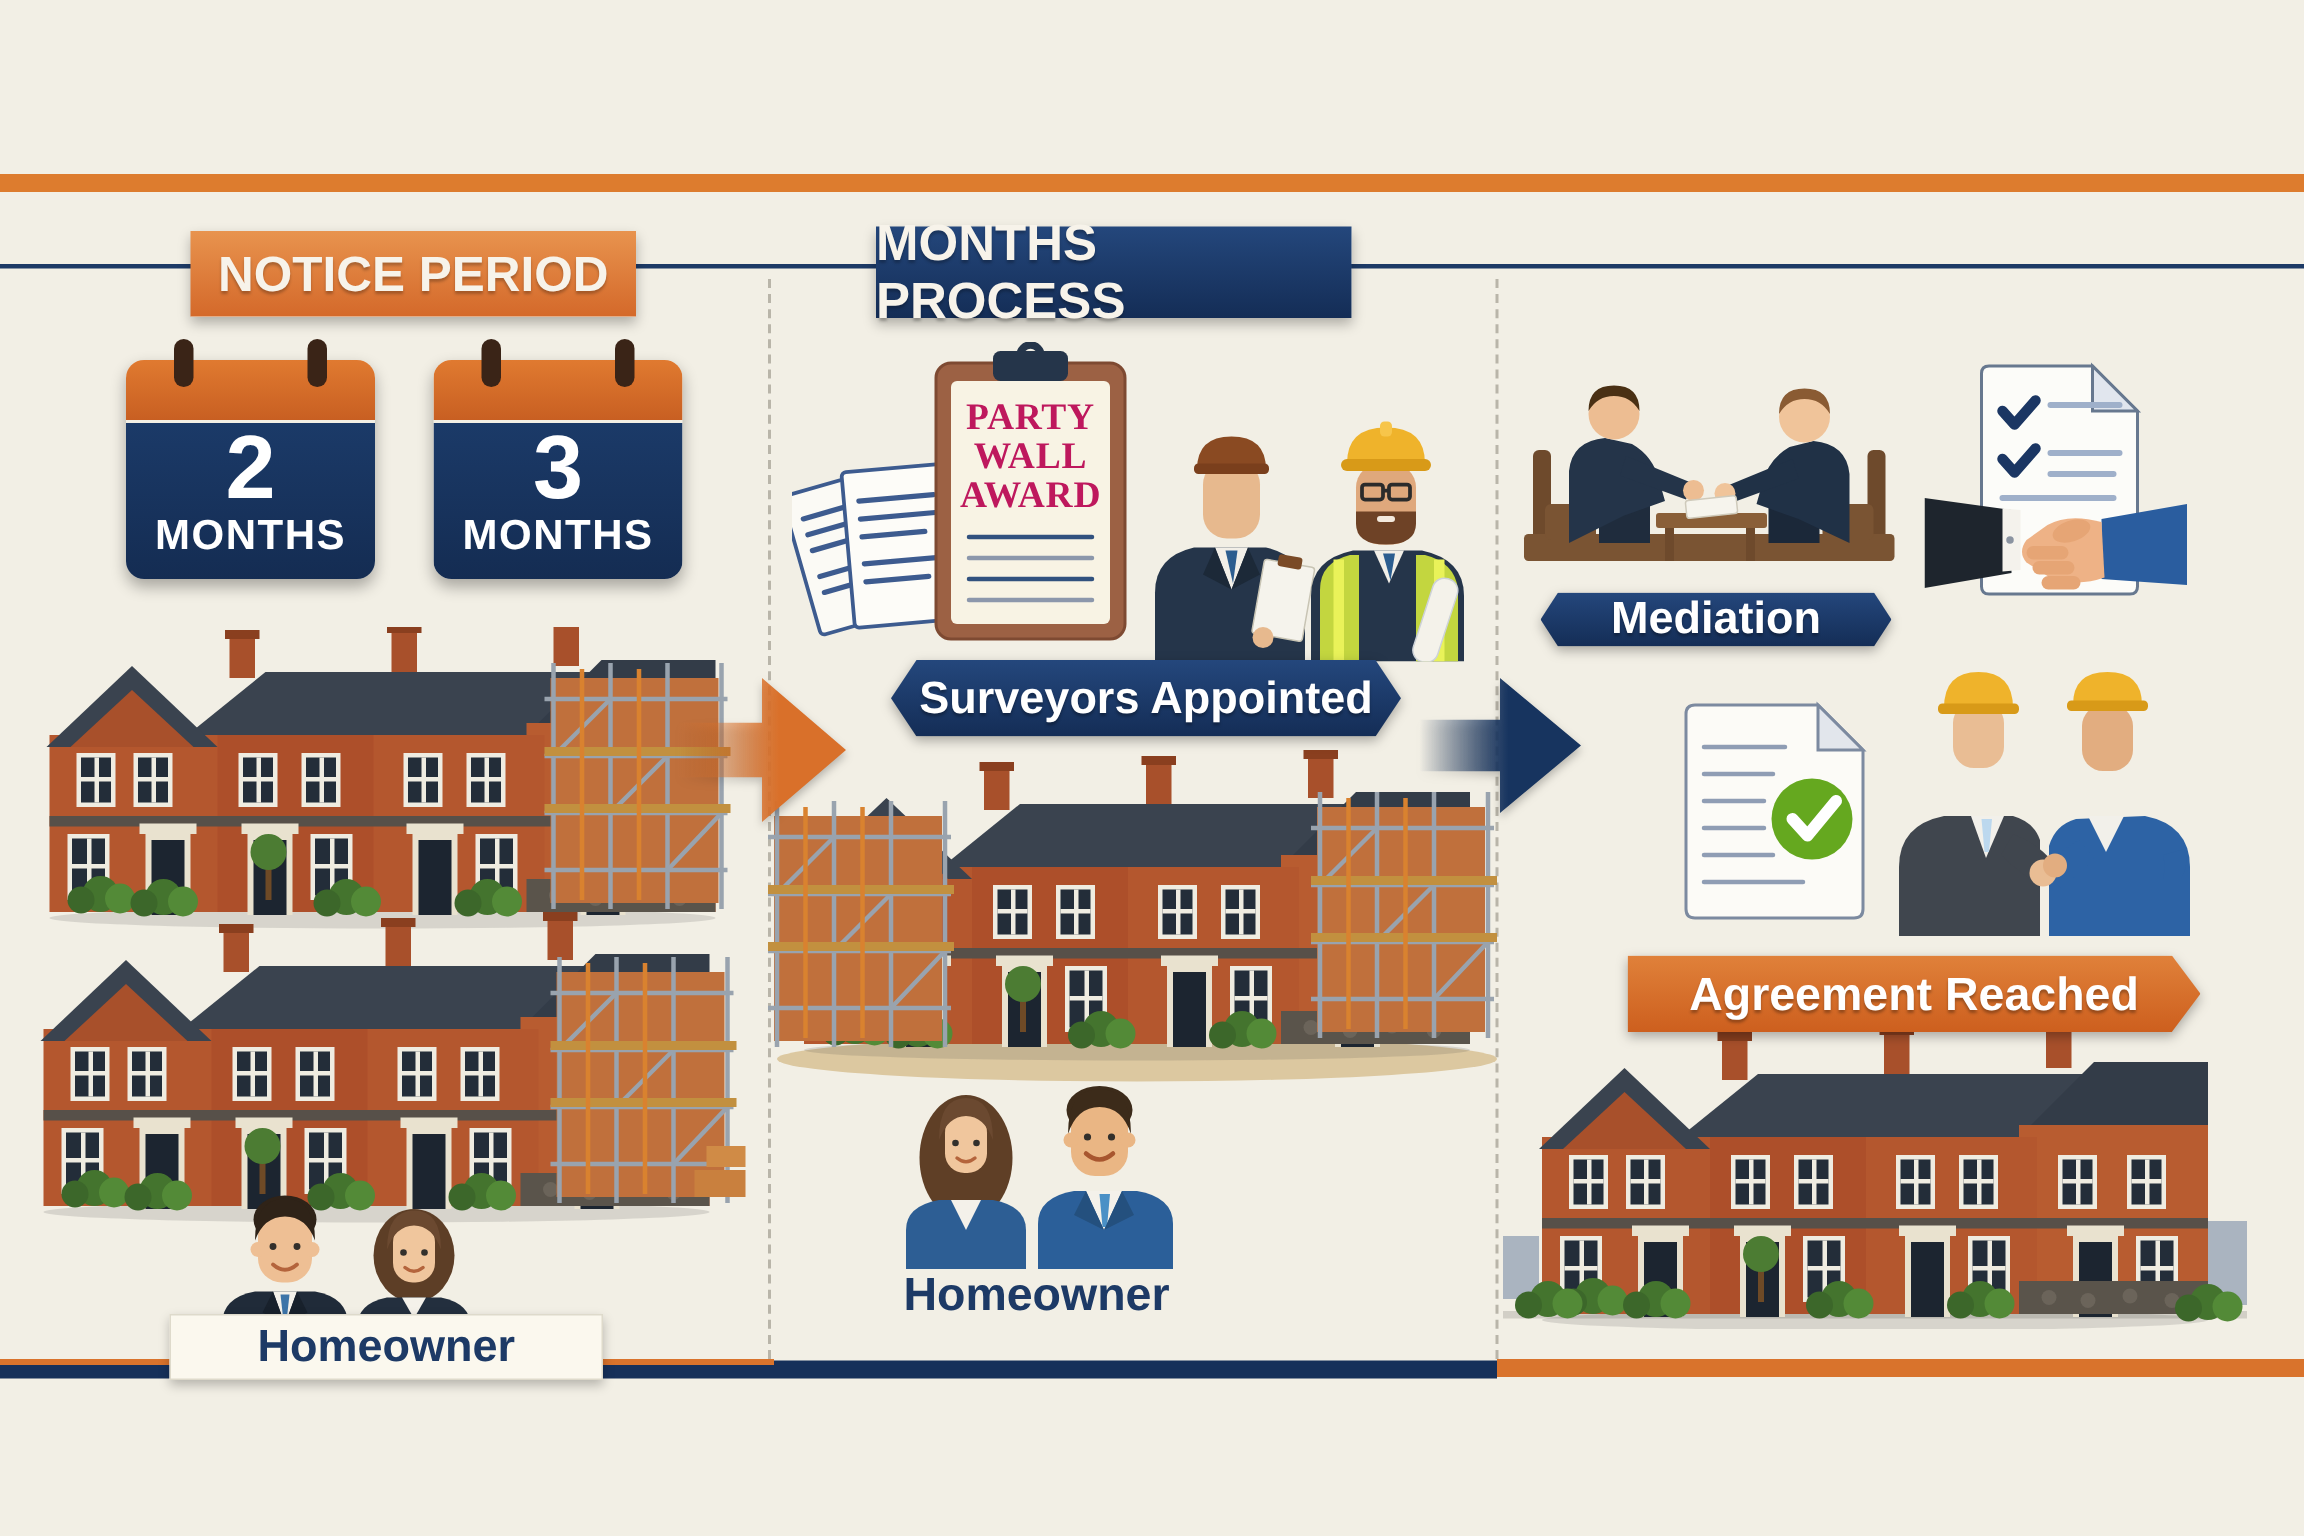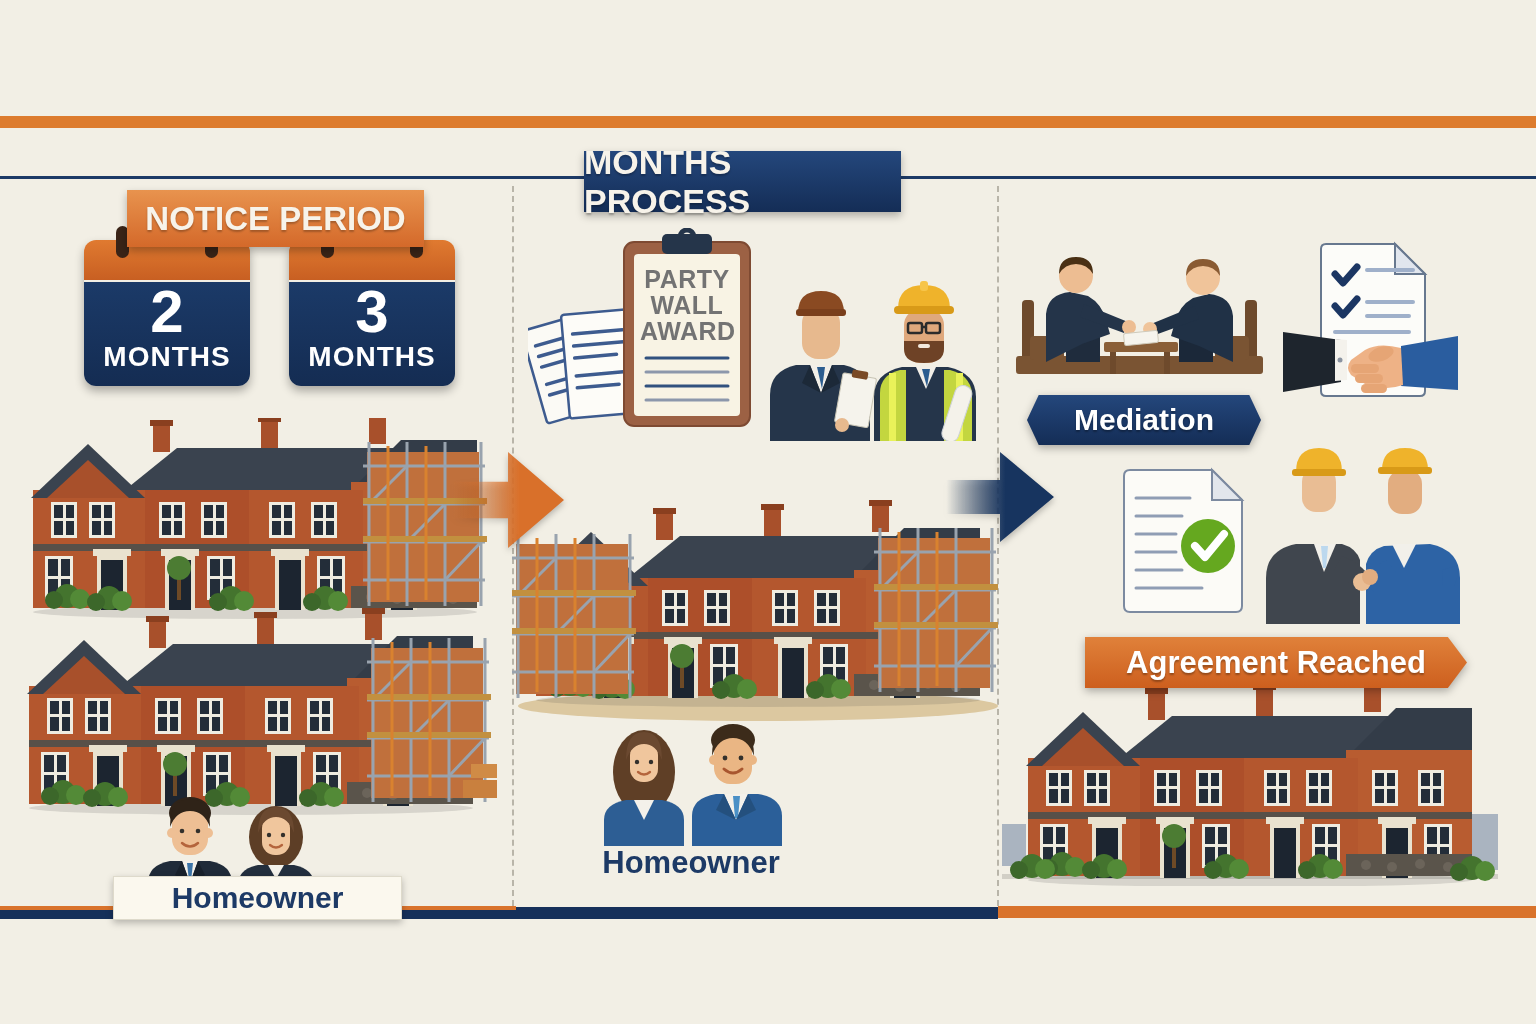--- a/index.html
+++ b/index.html
@@ -17,21 +17,21 @@
   .top-stripe{left:0;top:116px;width:1536px;height:12px;background:#dd7c2e;z-index:6;}
 
   
   .h-line{left:0;top:176px;width:1536px;height:3px;background:#1d3a66;z-index:1;}
   .divider{top:186px;height:720px;width:0;border-left:2px dashed #b9b5a9;z-index:0;}
 
   
   .hdr{display:flex;align-items:center;justify-content:center;color:#f7f3ea;
     font-weight:bold;box-shadow:0 4px 8px rgba(0,0,0,.28);z-index:3;
     text-shadow:0 2px 2px rgba(0,0,0,.25);}
-  .hdr-orange{background:linear-gradient(180deg,#e8934e,#d4692a);margin-top:36px;}
+  .hdr-orange{background:linear-gradient(180deg,#e8934e,#d4692a);}
   .hdr-navy{background:linear-gradient(180deg,#24477c,#142d56);}
 
   
   .calendar{width:166px;height:160px;z-index:2;}
   .cal-card{position:absolute;left:0;top:14px;width:166px;height:146px;border-radius:12px;
     box-shadow:0 5px 10px rgba(0,0,0,.3);overflow:hidden;}
   .cal-top{height:40px;background:linear-gradient(180deg,#e07a30,#c85f22);}
   .cal-body{height:106px;background:linear-gradient(180deg,#1b3a68,#142c52);
     color:#fff;text-align:center;}
   .cal-num{font-size:60px;font-weight:bold;line-height:60px;margin-top:2px;}
@@ -55,22 +55,22 @@
   .arrow-o{background:linear-gradient(90deg,rgba(220,120,50,0) 0%,#d9702a 60%);}
   .arrow-n{background:linear-gradient(90deg,rgba(27,58,104,0) 0%,#17345f 55%);}
 
   
   .homeowner-box{background:#fbf8ee;border:1px solid #dedacb;display:flex;align-items:center;
     justify-content:center;color:#1d3a66;font-size:30px;font-weight:bold;
     box-shadow:0 3px 7px rgba(0,0,0,.25);z-index:5;}
   .homeowner-text{color:#1d3a66;font-size:31px;font-weight:bold;text-align:center;z-index:5;}
 
   
-  .clip-title{left:20px;top:38px;width:94px;text-align:center;color:#737373;
-    font-size:25px;font-weight:bold;line-height:26px;letter-spacing:.5px;z-index:3;}
+  .clip-title{left:20px;top:38px;width:94px;text-align:center;color:#be185d;
+    font-size:25px;font-weight:bold;line-height:26px;letter-spacing:.5px;z-index:3;font-family:Liberation Serif, serif;}
 
   
   .stripe{z-index:1;}
 
   svg{display:block;}
 </style>
 </head>
 <body>
 
 <div id="canvas">
@@ -324,20 +324,23 @@
       </g>
       <path d="M136,66 Q136,42 162,42 Q188,42 188,66 Z" fill="#efb32b"></path>
       <rect x="132" y="63" width="60" height="8" rx="4" fill="#d89a18"></rect>
       <rect x="158" y="38" width="8" height="10" rx="3" fill="#f7c54a"></rect>
       <g transform="rotate(18 196 172)">
         <rect x="186" y="142" width="17" height="58" rx="8" fill="#f4f2ea" stroke="#cdd2d8"></rect>
       </g>
     </svg>
   </div>
 
+  <div class="abs banner-wrap" style="left:594px;top:440px;width:340px;height:51px">
+    <div class="banner hexa banner-navy" style="font-size:30px">Surveyors Appointed</div>
+  </div>
 
   <div class="abs" style="left:512px;top:498px;z-index:2">
     <svg width="492" height="228" viewBox="0 0 492 228">
       <ellipse cx="246" cy="208" rx="240" ry="15" fill="#dcc8a0"></ellipse>
       <use href="#terrace" transform="translate(16,8)"></use>
       <use href="#scaffold" x="0" y="34"></use>
       <use href="#scaffold" x="362" y="28"></use>
     </svg>
   </div>
 
@@ -424,21 +427,21 @@
       </g>
       <g fill="#e6a575">
         <rect x="68" y="124" width="28" height="9" rx="4.5"></rect>
         <rect x="72" y="134" width="28" height="9" rx="4.5"></rect>
         <rect x="78" y="144" width="26" height="9" rx="4.5"></rect>
         <ellipse cx="98" cy="114" rx="13" ry="7" transform="rotate(-18 98 114)"></ellipse>
       </g>
     </svg>
   </div>
 
-  <div class="abs banner-wrap" style="left:1027px;top:395px;width:234px;height:50px">
+  <div class="abs banner-wrap" style="left:1027px;top:395px;width:234px;height:36px">
     <div class="banner hexa banner-navy" style="font-size:30px">Mediation</div>
   </div>
 
   <div class="abs" style="left:1116px;top:466px;z-index:2">
     <svg width="142" height="150" viewBox="0 0 142 150">
       <path d="M8,10 q0,-6 6,-6 H96 L126,34 V140 q0,6 -6,6 H14 q-6,0 -6,-6 Z" fill="#fcfbf7" stroke="#7c8aa0" stroke-width="2"></path>
       <polygon points="96,4 96,34 126,34" fill="#e2e6ec" stroke="#7c8aa0" stroke-width="2"></polygon>
       <g stroke="#8f9db4" stroke-width="3" stroke-linecap="round">
         <line x1="20" y1="32" x2="74" y2="32"></line>
           <line x1="20" y1="50" x2="66" y2="50"></line>

